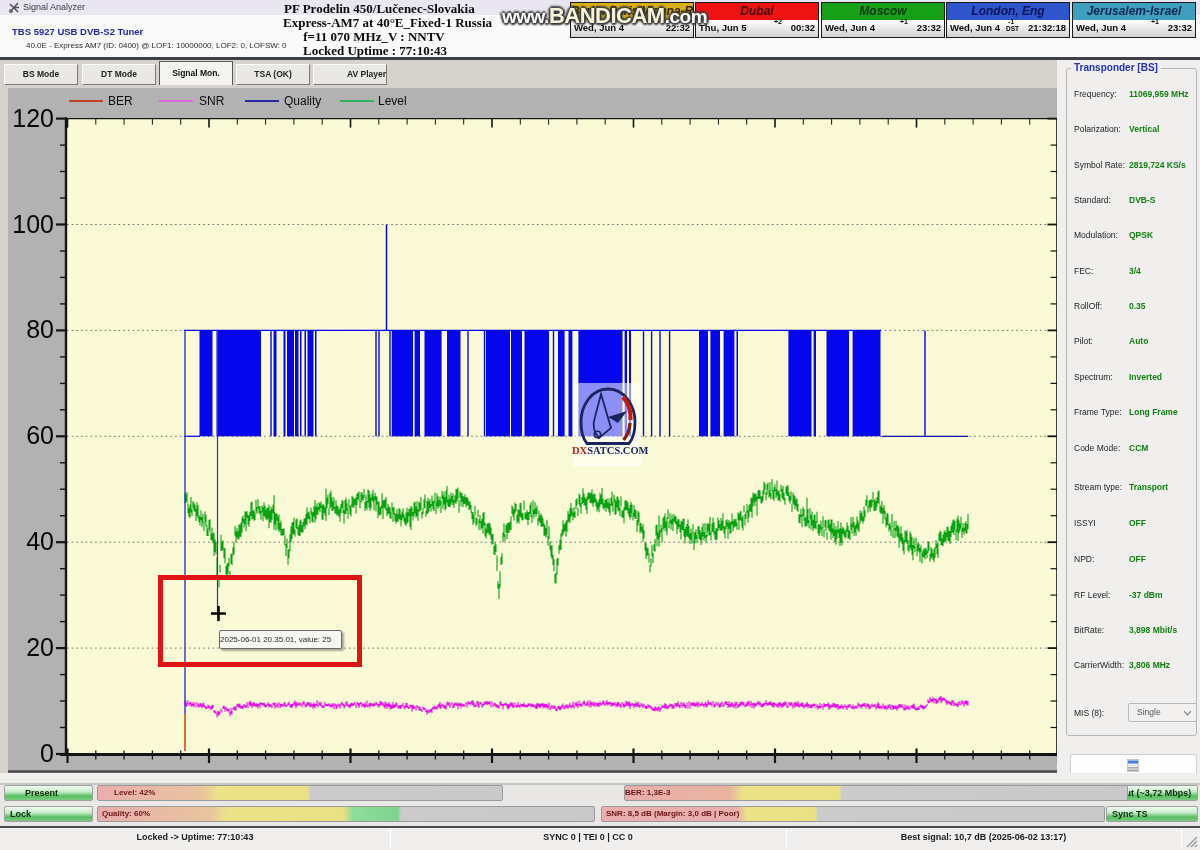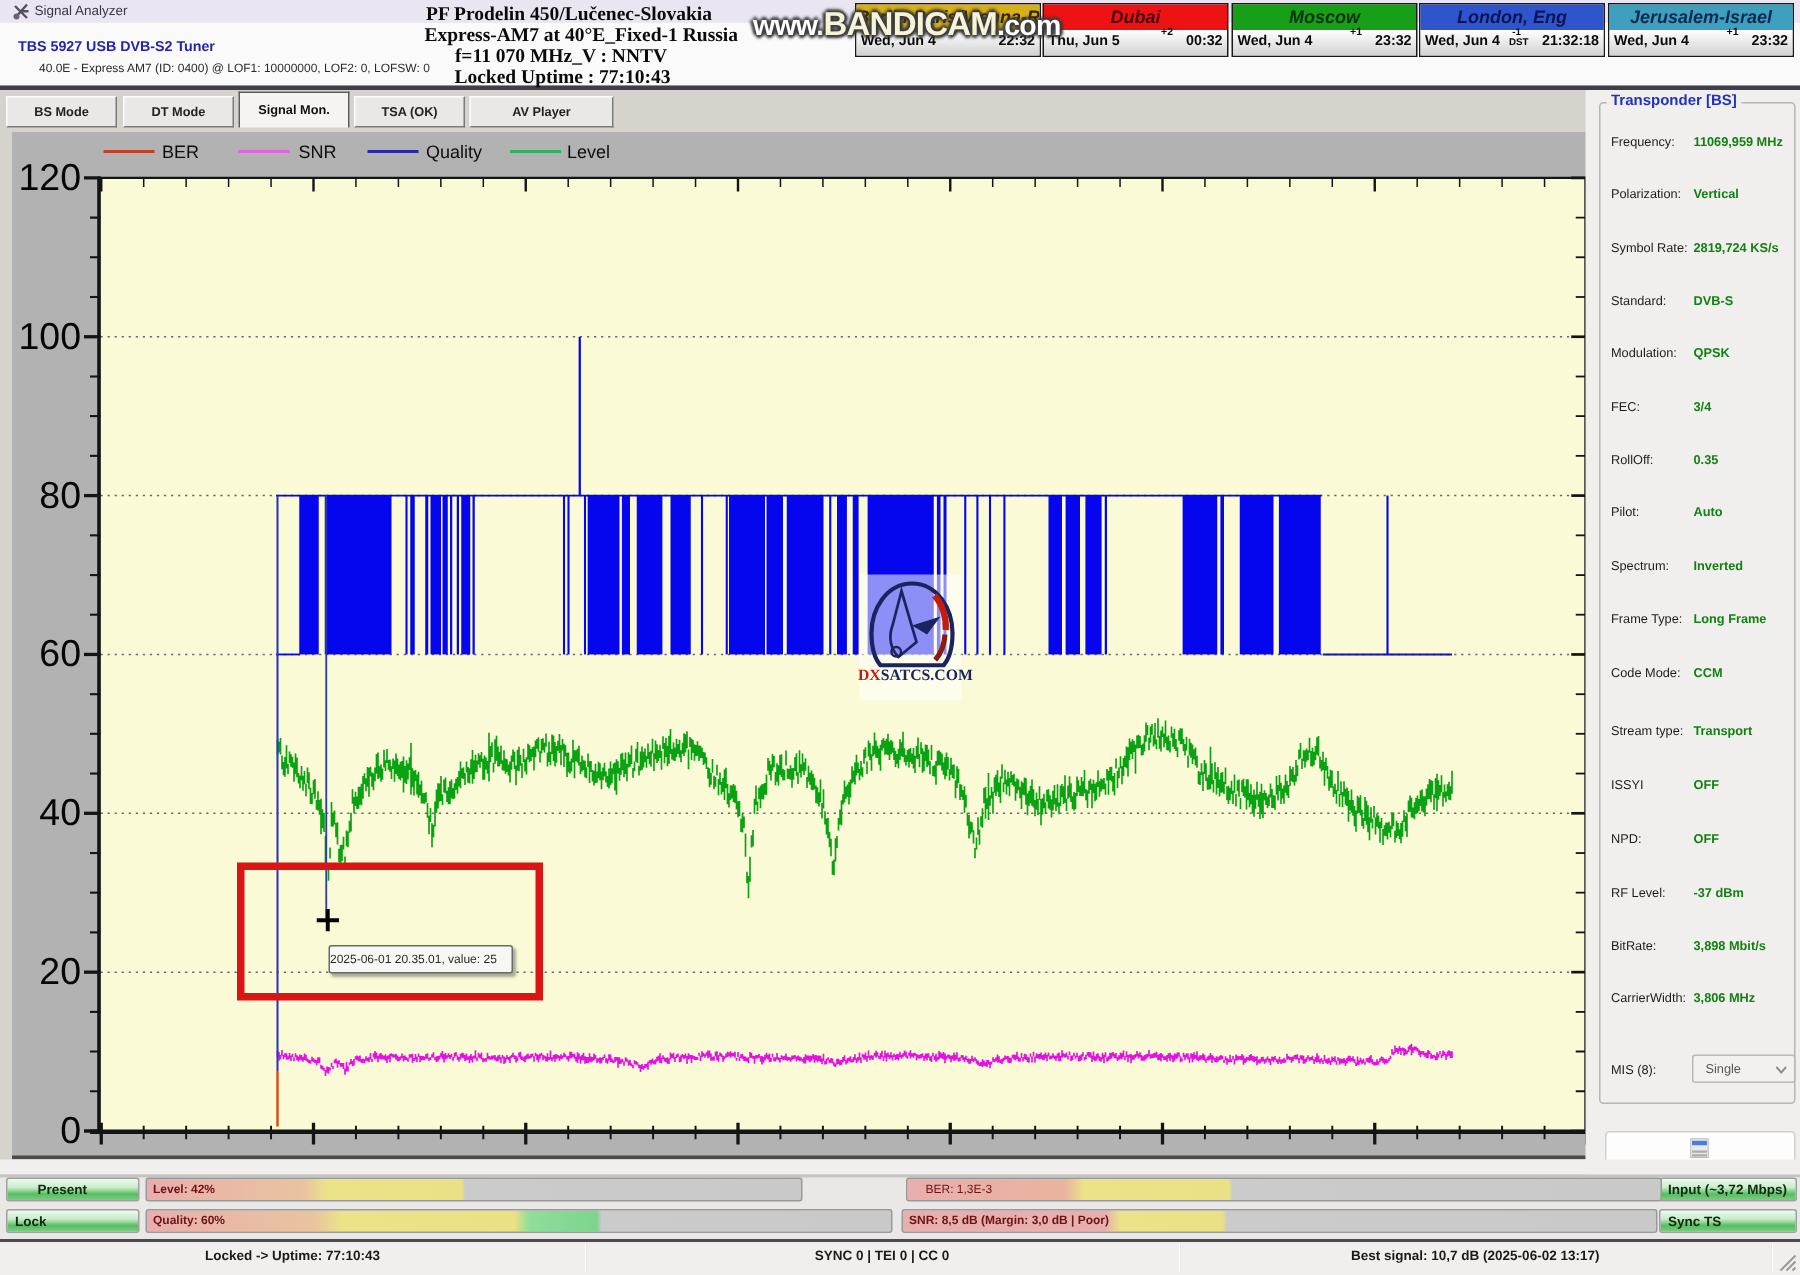--- a/index.html
+++ b/index.html
@@ -12,21 +12,21 @@
 <div class="abs" style="left:23px;top:2px;font-size:9px;color:#3a3a44;">Signal Analyzer</div>
 <div class="abs" style="left:0;top:15px;width:1200px;height:42px;background:#fbfafa"></div>
 <div class="abs" style="left:12px;top:26px;font-size:9.5px;font-weight:bold;color:#2424ac;">TBS 5927 USB DVB-S2 Tuner</div>
 <div class="abs" style="left:26px;top:41px;font-size:8px;color:#2b2b2b;">40.0E - Express AM7 (ID: 0400) @ LOF1: 10000000, LOF2: 0, LOFSW: 0</div>
 <div class="abs" style="left:0;top:57px;width:1200px;height:3px;background:#3f3f49"></div>
 <div class="abs" style="left:0;top:60px;width:1060px;height:28px;background:#d6d3cd"></div>
 <div class="abs" style="left:4px;top:64px;width:74px;height:21px;background:#eae8e4;border:1px solid #7a7a7a;border-top-color:#fcfcfc;border-left-color:#fcfcfc;font-size:8.5px;font-weight:bold;color:#222;text-align:center;line-height:19px">BS Mode</div>
 <div class="abs" style="left:82px;top:64px;width:74px;height:21px;background:#eae8e4;border:1px solid #7a7a7a;border-top-color:#fcfcfc;border-left-color:#fcfcfc;font-size:8.5px;font-weight:bold;color:#222;text-align:center;line-height:19px">DT Mode</div>
 <div class="abs" style="left:159px;top:61px;width:74px;height:24px;background:#f5f4f1;border:1px solid #5a5a5a;border-bottom:none;font-size:8.5px;font-weight:bold;color:#111;text-align:center;line-height:22px">Signal Mon.</div>
 <div class="abs" style="left:236px;top:64px;width:74px;height:21px;background:#eae8e4;border:1px solid #7a7a7a;border-top-color:#fcfcfc;border-left-color:#fcfcfc;font-size:8.5px;font-weight:bold;color:#222;text-align:center;line-height:19px">TSA (OK)</div>
-<div class="abs" style="left:313px;top:64px;width:96px;height:21px;background:#eae8e4;border:1px solid #7a7a7a;border-top-color:#fcfcfc;border-left-color:#fcfcfc;font-size:8.5px;font-weight:bold;color:#222;text-align:center;line-height:19px">AV Player</div>
+<div class="abs" style="left:313px;top:64px;width:74px;height:21px;background:#eae8e4;border:1px solid #7a7a7a;border-top-color:#fcfcfc;border-left-color:#fcfcfc;font-size:8.5px;font-weight:bold;color:#222;text-align:right;line-height:19px">AV Player</div>
 <div style="position:absolute;font-family:Liberation Serif, serif;font-weight:bold;font-size:13px;color:#0a0a0a;z-index:30;white-space:nowrap;left:284px;top:1px">PF Prodelin 450/Lučenec-Slovakia</div>
 <div style="position:absolute;font-family:'Liberation Serif',serif;font-weight:bold;font-size:13px;color:#0a0a0a;z-index:30;white-space:nowrap;left:283px;top:15px">Express-AM7 at 40°E_Fixed-1 Russia</div>
 <div style="position:absolute;font-family:'Liberation Serif',serif;font-weight:bold;font-size:13px;color:#0a0a0a;z-index:30;white-space:nowrap;left:374px;top:29px;transform:translateX(-50%)">f=11 070 MHz_V : NNTV</div>
 <div style="position:absolute;font-family:'Liberation Serif',serif;font-weight:bold;font-size:13px;color:#0a0a0a;z-index:30;white-space:nowrap;left:375px;top:43px;transform:translateX(-50%)">Locked Uptime : 77:10:43</div>
 <svg width="1052" height="685" style="position:absolute;left:8px;top:88px">
     <rect x="0" y="0" width="1052" height="685" fill="#b2b2b2"></rect>
     <rect x="59" y="30.6" width="990.5" height="635.4" fill="#fafad6"></rect>
     <line x1="59" y1="560.1" x2="1049.5" y2="560.1" stroke="#6a6a6a" stroke-width="1" stroke-dasharray="1.5 3.2"></line>
     <line x1="59" y1="454.2" x2="1049.5" y2="454.2" stroke="#6a6a6a" stroke-width="1" stroke-dasharray="1.5 3.2"></line>
     <line x1="59" y1="348.3" x2="1049.5" y2="348.3" stroke="#6a6a6a" stroke-width="1" stroke-dasharray="1.5 3.2"></line>
@@ -332,23 +332,23 @@
     <rect x="1" y="8" width="10" height="1.5" fill="#aaa"></rect>
     <rect x="1" y="10.5" width="10" height="1.5" fill="#aaa"></rect>
   </svg>
 <div class="abs" style="left:0;top:773px;width:1200px;height:10px;background:#f0efee"></div>
 <div class="abs" style="left:0;top:783px;width:1200px;height:1.5px;background:#c4c4c2"></div>
 <div class="abs" style="left:0;top:784.5px;width:1200px;height:41.5px;background:#eae8e7"></div>
 <div class="abs" style="left:4px;top:785px;width:89px;height:16px;background:linear-gradient(#eefaee,#c9edcc 40%,#57bd60 72%,#7ccc82);border:1px solid #a0a0a0;border-radius:2px;font-size:9px;font-weight:bold;color:#0c2c0c;line-height:14px;padding-left:20px;white-space:nowrap;overflow:hidden">Present</div>
 <div class="abs" style="left:4px;top:806px;width:89px;height:16px;background:linear-gradient(#eefaee,#c9edcc 40%,#57bd60 72%,#7ccc82);border:1px solid #a0a0a0;border-radius:2px;font-size:9px;font-weight:bold;color:#0c2c0c;line-height:14px;padding-left:5px;white-space:nowrap;overflow:hidden">Lock</div>
 <div class="abs" style="left:1106px;top:785px;width:92px;height:16px;background:linear-gradient(#eefaee,#c9edcc 40%,#57bd60 72%,#7ccc82);border:1px solid #a0a0a0;border-radius:2px;font-size:9px;font-weight:bold;color:#0c2c0c;line-height:14px;padding-left:5px;white-space:nowrap;overflow:hidden">Input (~3,72 Mbps)</div>
 <div class="abs" style="left:1106px;top:806px;width:92px;height:16px;background:linear-gradient(#eefaee,#c9edcc 40%,#57bd60 72%,#7ccc82);border:1px solid #a0a0a0;border-radius:2px;font-size:9px;font-weight:bold;color:#0c2c0c;line-height:14px;padding-left:5px;white-space:nowrap;overflow:hidden">Sync TS</div>
-<div class="abs" style="left:97px;top:785px;width:438px;height:16px;background:linear-gradient(90deg,#e9aeae 0px,#e9c49e 105px,#ece389 120px,#eae184 210px,#cbcbcb 212px,#c9c9c9 100%);border:1px solid #9a9a9a;border-radius:2px;font-size:8px;font-weight:bold;color:#6b1515;line-height:14px;padding-left:4px;white-space:nowrap">Level: 42%</div>
+<div class="abs" style="left:97px;top:785px;width:406px;height:16px;background:linear-gradient(90deg,#e9aeae 0px,#e9c49e 105px,#ece389 120px,#eae184 210px,#cbcbcb 212px,#c9c9c9 100%);border:1px solid #9a9a9a;border-radius:2px;font-size:8px;font-weight:bold;color:#6b1515;line-height:14px;padding-left:16px;white-space:nowrap">Level: 42%</div>
 <div class="abs" style="left:97px;top:806px;width:498px;height:16px;background:linear-gradient(90deg,#e9aeae 0px,#e9c49e 112px,#ece389 130px,#eae184 245px,#8edd9c 255px,#7ed48d 300px,#cbcbcb 303px,#c9c9c9 100%);border:1px solid #9a9a9a;border-radius:2px;font-size:8px;font-weight:bold;color:#6b1515;line-height:14px;padding-left:4px;white-space:nowrap">Quality: 60%</div>
-<div class="abs" style="left:604px;top:785px;width:504px;height:16px;background:linear-gradient(90deg,#e9aeae 0px,#e9b49e 105px,#ece389 118px,#eae184 214px,#cbcbcb 217px,#c9c9c9 100%);border:1px solid #9a9a9a;border-radius:2px;font-size:8px;font-weight:normal;color:#6b1515;line-height:14px;padding-left:12px;white-space:nowrap">BER: 1,3E-3</div>
+<div class="abs" style="left:624px;top:785px;width:504px;height:16px;background:linear-gradient(90deg,#e9aeae 0px,#e9b49e 105px,#ece389 118px,#eae184 214px,#cbcbcb 217px,#c9c9c9 100%);border:1px solid #9a9a9a;border-radius:2px;font-size:8px;font-weight:bold;color:#6b1515;line-height:14px;padding-left:0;white-space:nowrap">BER: 1,3E-3</div>
 <div class="abs" style="left:601px;top:806px;width:504px;height:16px;background:linear-gradient(90deg,#e9aeae 0px,#e9aeae 135px,#ece389 145px,#eae184 213px,#cbcbcb 216px,#c9c9c9 100%);border:1px solid #9a9a9a;border-radius:2px;font-size:8px;font-weight:bold;color:#6b1515;line-height:14px;padding-left:4px;white-space:nowrap">SNR: 8,5 dB (Margin: 3,0 dB | Poor)</div>
 <div class="abs" style="left:0;top:826px;width:1200px;height:24px;background:#f0efee;border-top:2px solid #4a4a52"></div>
 <div class="abs" style="left:0px;top:832px;width:390px;text-align:center;font-size:9px;font-weight:bold;color:#1a1a1a">Locked -&gt; Uptime: 77:10:43</div>
 <div class="abs" style="left:390px;top:832px;width:396px;text-align:center;font-size:9px;font-weight:bold;color:#1a1a1a">SYNC 0 | TEI 0 | CC 0</div>
 <div class="abs" style="left:786px;top:832px;width:395px;text-align:center;font-size:9px;font-weight:bold;color:#1a1a1a">Best signal: 10,7 dB (2025-06-02 13:17)</div>
 <div class="abs" style="left:390px;top:829px;width:1px;height:19px;background:#b0b0b0;border-right:1px solid #fff"></div>
 <div class="abs" style="left:786px;top:829px;width:1px;height:19px;background:#b0b0b0;border-right:1px solid #fff"></div>
 <div class="abs" style="left:1181px;top:829px;width:1px;height:19px;background:#b0b0b0;border-right:1px solid #fff"></div>
 <svg class="abs" style="left:1186px;top:836px" width="12" height="12">
     <path d="M11 1 L1 11 M11 5 L5 11 M11 9 L9 11" stroke="#9a9a9a" stroke-width="1.4"></path>

